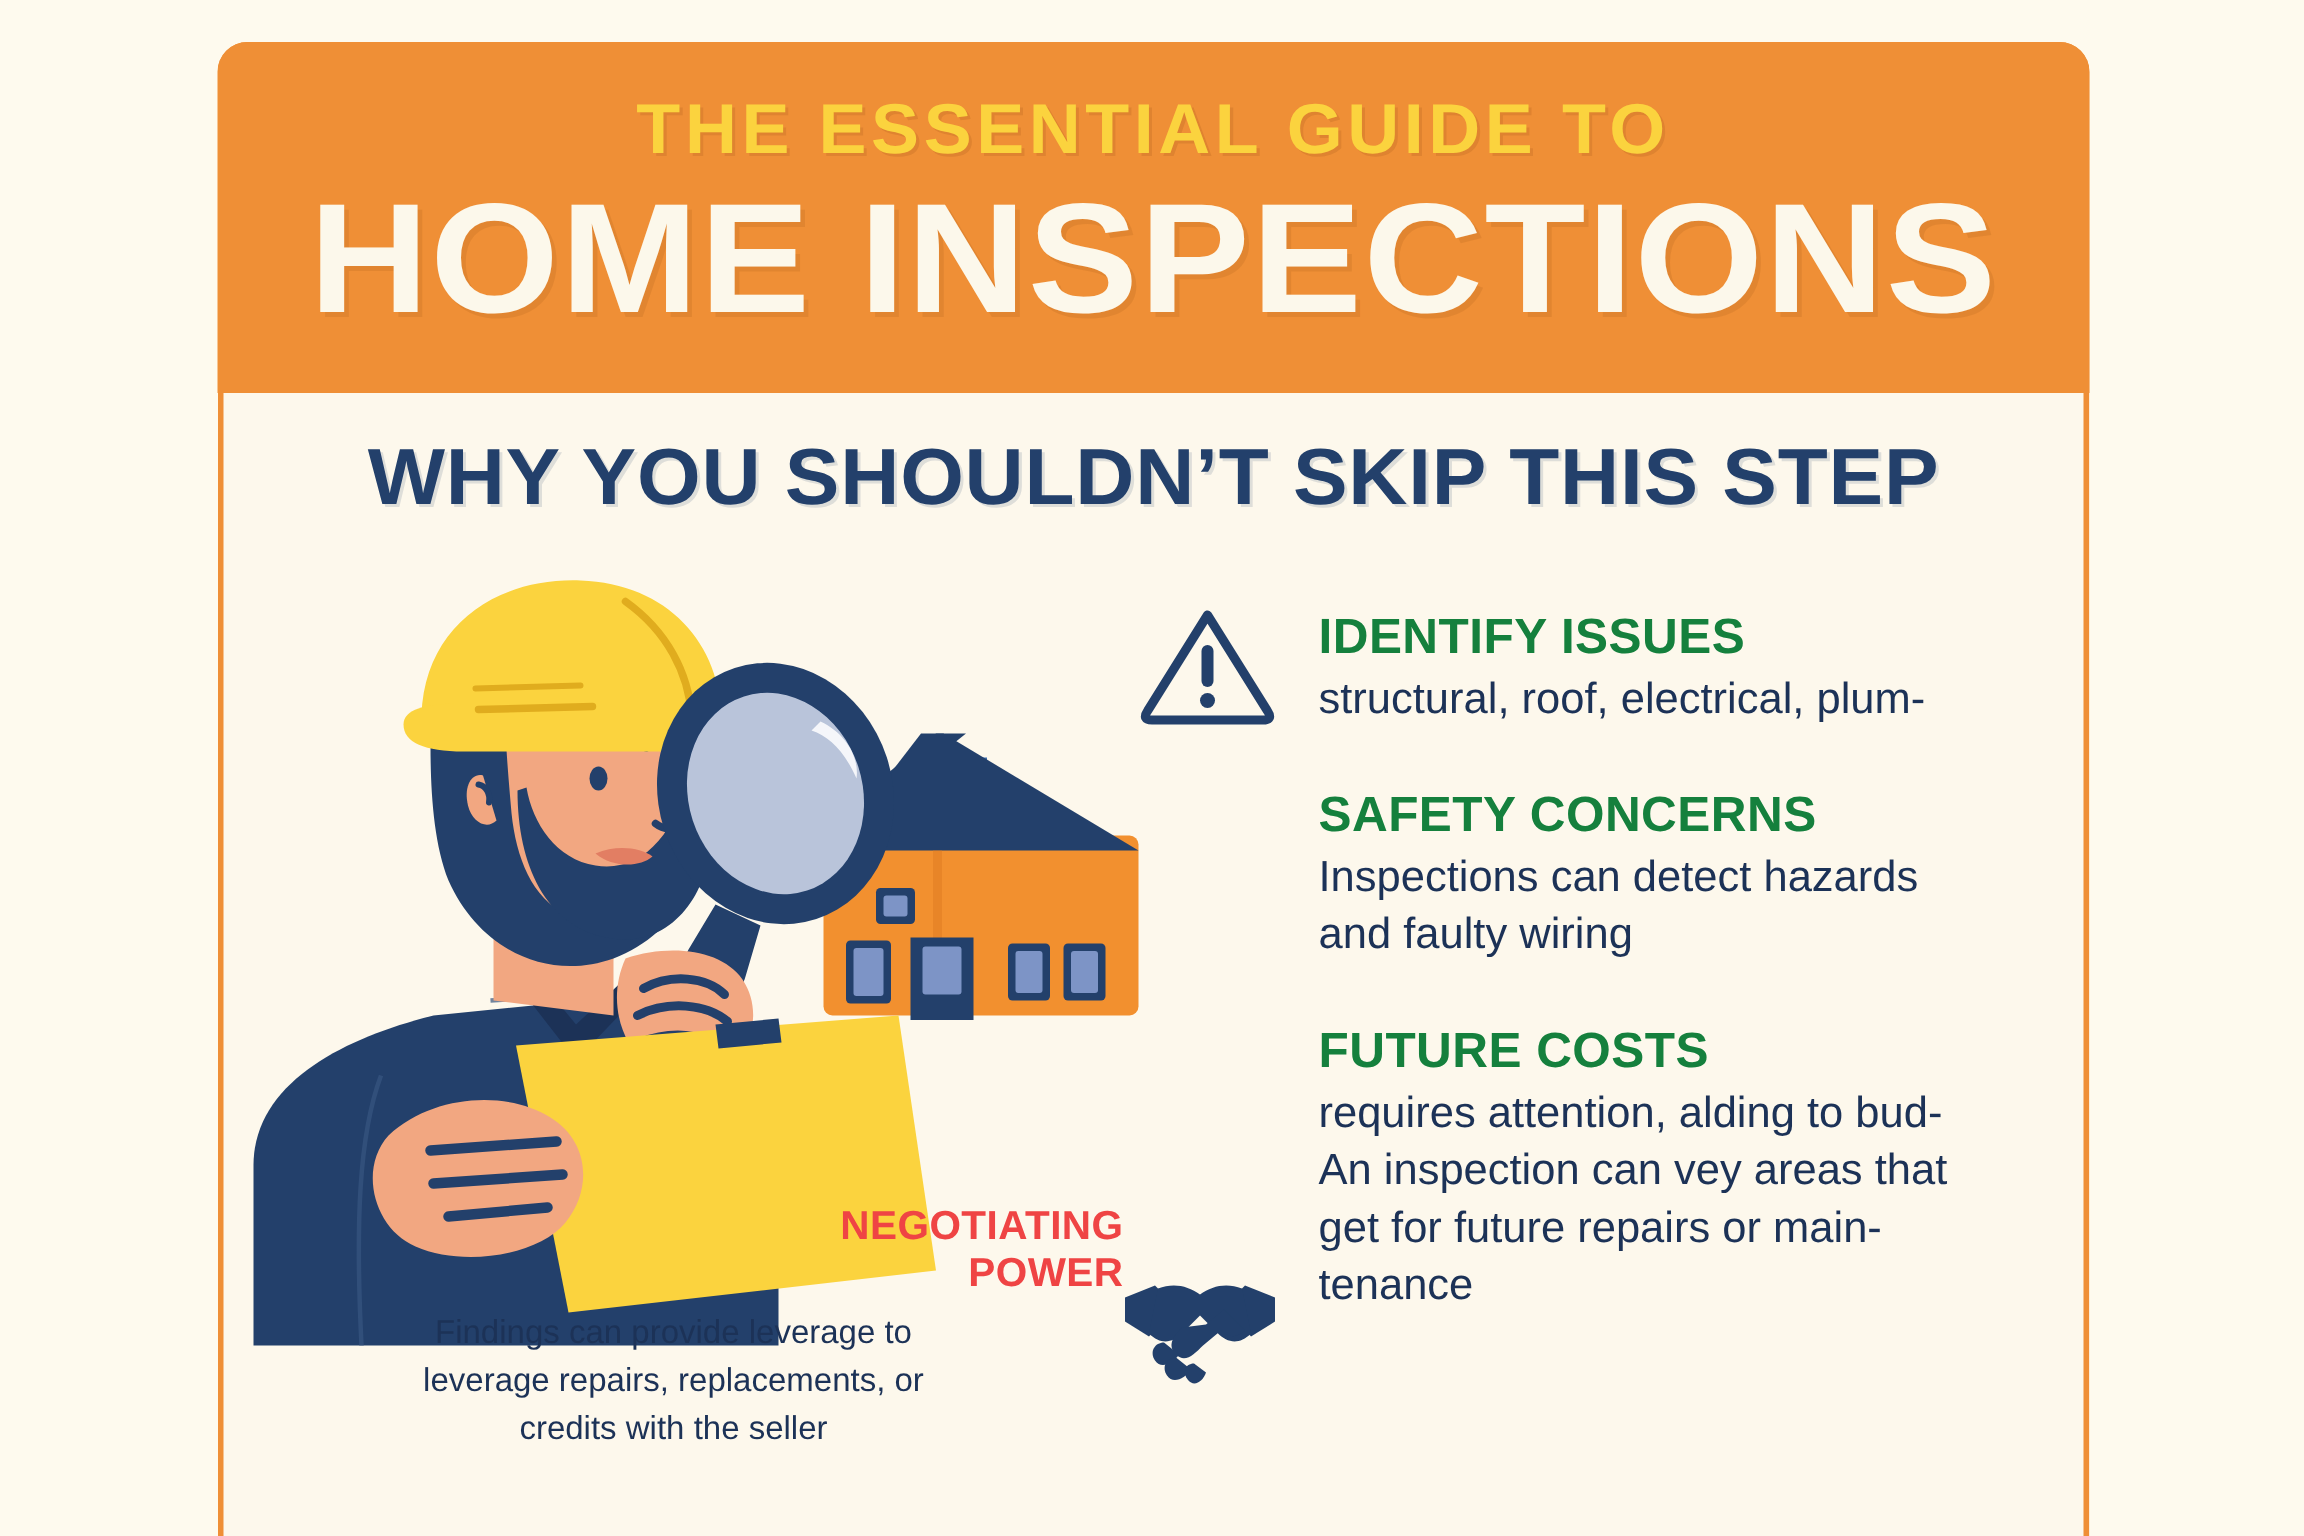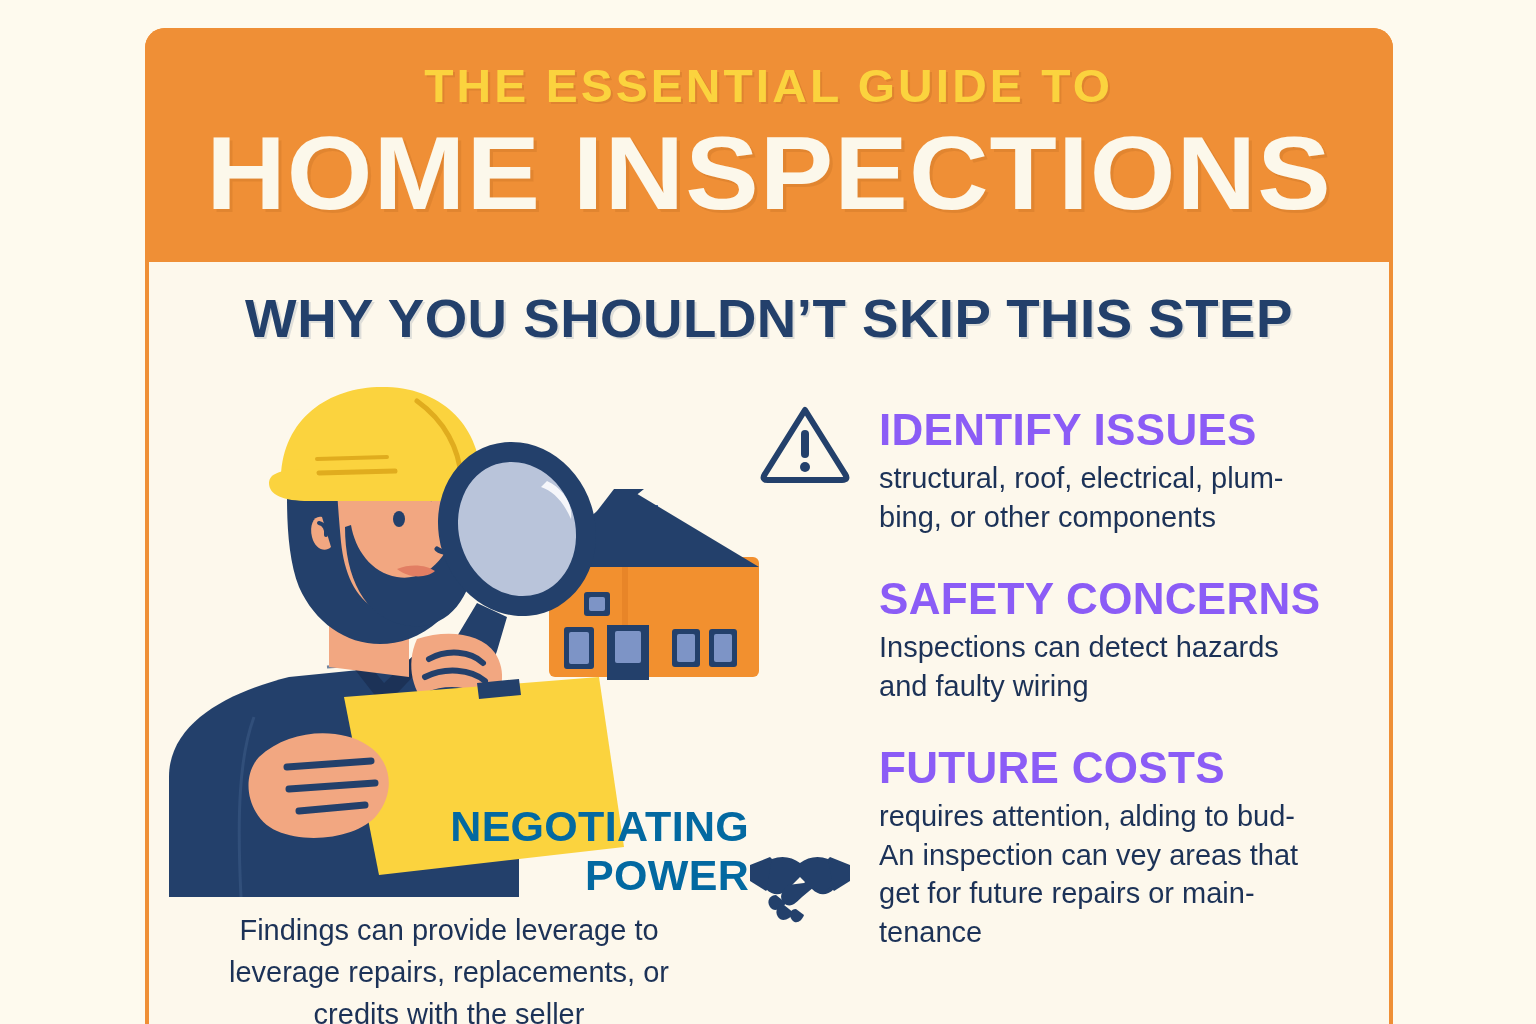--- a/index.html
+++ b/index.html
@@ -76,51 +76,51 @@
   }
 
   
   .body-area { position:absolute; left:0; top:345px; width:1240px; height:650px; }
 
   
   .right-col { position:absolute; left:730px; top:28px; width:500px; }
   .block { margin-bottom:38px; }
   .block:last-child { margin-bottom:0; }
   .block-h {
-    color:#8b5cf6;
-    font-weight:bold;
-    font-size:44px;
+    color:#15803d;
+    font-weight:bold;
+    font-size:33px;
     letter-spacing:.3px;
     margin-bottom:4px;
     white-space:nowrap;
   }
   .block-p {
     color:#1C3257;
     font-size:29px;
     line-height:1.33;
   }
   .block-p span { display:block; white-space:nowrap; }
 
   
   .neg-block {
     position:absolute;
     left:240px; top:425px;
     width:360px;
     text-align:right;
   }
   .neg-h {
-    color:#0369a1;
-    font-weight:bold;
-    font-size:43px;
+    color:#ef4444;
+    font-weight:bold;
+    font-size:27px;
     letter-spacing:.3px;
     line-height:1.15;
   }
   .neg-p {
     color:#1C3257;
-    font-size:29px;
+    font-size:22px;
     line-height:1.45;
     margin-top:8px;
     width:600px;
     margin-left:-240px;
     text-align:center;
   }
   .neg-p span { display:block; white-space:nowrap; }
 
   
   .icon-warning { position:absolute; left:610px; top:25px; }
@@ -268,21 +268,20 @@
           <span>credits with the seller</span>
         </div>
       </div>
 
       <div class="right-col">
 
         <div class="block">
           <div class="block-h">IDENTIFY ISSUES</div>
           <div class="block-p">
             <span>structural, roof, electrical, plum-</span>
-            <span>bing, or other components</span>
           </div>
         </div>
 
         <div class="block">
           <div class="block-h">SAFETY CONCERNS</div>
           <div class="block-p">
             <span>Inspections can detect hazards</span>
             <span>and faulty wiring</span>
           </div>
         </div>

